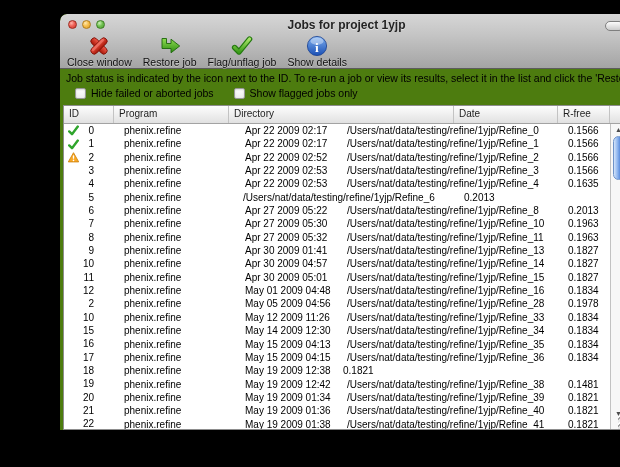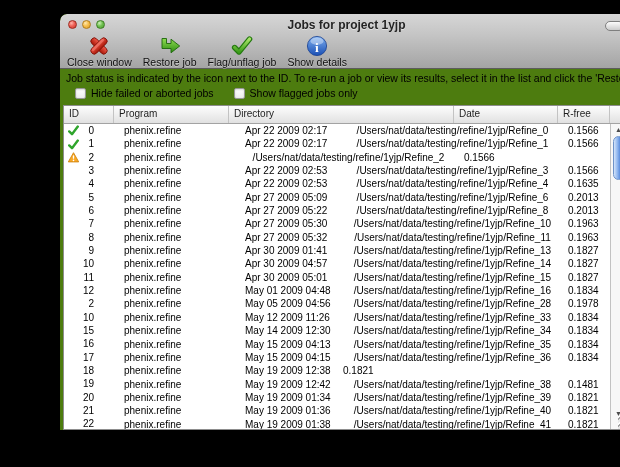--- a/index.html
+++ b/index.html
@@ -45,21 +45,21 @@
   .w-id{width:50px;}.w-program{width:115px;}.w-date{width:104px;}
   .w-directory{width:225px;}.w-rfree{width:52px;}.w-scroll{flex:1;}
   .t-body{flex:1;display:flex;overflow:hidden;}
   .t-rows{width:546px;flex:none;overflow:hidden;}
   .t-row{display:flex;height:13.35px;line-height:13.5px;font-size:10px;color:#000;white-space:nowrap;}
   .c-id{width:50px;flex:none;display:flex;align-items:center;box-sizing:border-box;}
   .icon-slot{width:12px;height:11px;margin-left:3px;flex:none;display:flex;align-items:center;justify-content:center;}
   .id-num{width:15px;text-align:right;flex:none;}
   .c-program{width:115px;flex:none;padding-left:10px;box-sizing:border-box;overflow:hidden;}
   .c-date{width:104px;flex:none;padding-left:16px;box-sizing:border-box;overflow:hidden;}
-  .c-directory{width:225px;flex:none;padding-left:14px;box-sizing:border-box;overflow:hidden;text-align:center;}
+  .c-directory{width:225px;flex:none;padding-left:14px;box-sizing:border-box;overflow:hidden;}
   .c-rfree{width:52px;flex:none;padding-left:10px;box-sizing:border-box;overflow:hidden;}
   
   .scroll-area{flex:1;position:relative;background:#f7f7f7;border-left:1px solid #c2c2c2;}
   .scroll-arrow{position:absolute;left:0;width:15px;text-align:center;font-size:7px;color:#4a4a4a;line-height:8px;}
   .scroll-up{top:2px;}
   .scroll-down{bottom:11px;}
   .scroll-thumb{position:absolute;left:2px;top:12px;width:11px;height:44px;border-radius:6px;box-sizing:border-box;
                 border:1px solid #6d92c9;
                 background:linear-gradient(90deg,#d4e4fa 0%,#8db4ee 40%,#4a7fd6 75%,#7aa5e8 100%);}
   .resize-grip{position:absolute;right:0;bottom:0;width:13px;height:13px;
@@ -198,20 +198,21 @@
       <span class="icon-slot">
                 <svg width="11" height="11" viewBox="0 0 11 11">
     <path d="M5.5,0.7 L10.7,9.9 L0.3,9.9 Z" fill="#f9a825" stroke="#cf8410" stroke-width="0.9" stroke-linejoin="round"></path>
     <rect x="4.85" y="3.3" width="1.3" height="3.5" rx="0.6" fill="#ffffff"></rect>
     <circle cx="5.5" cy="8.4" r="0.8" fill="#ffffff"></circle>
   </svg>
               </span>
       <span class="id-num">2</span>
     </div>
     <div class="c-program">phenix.refine</div>
+    <div class="c-date">Apr 22 2009 02:52</div>
     <div class="c-directory">/Users/nat/data/testing/refine/1yjp/Refine_2</div>
     <div class="c-rfree">0.1566</div>
   </div>
           <div class="t-row">
     <div class="c-id">
       <span class="icon-slot"></span>
       <span class="id-num">3</span>
     </div>
     <div class="c-program">phenix.refine</div>
     <div class="c-date">Apr 22 2009 02:53</div>
@@ -227,21 +228,20 @@
     <div class="c-date">Apr 22 2009 02:53</div>
     <div class="c-directory">/Users/nat/data/testing/refine/1yjp/Refine_4</div>
     <div class="c-rfree">0.1635</div>
   </div>
           <div class="t-row">
     <div class="c-id">
       <span class="icon-slot"></span>
       <span class="id-num">5</span>
     </div>
     <div class="c-program">phenix.refine</div>
-    <div class="c-date">Apr 27 2009 05:09</div>
     <div class="c-directory">/Users/nat/data/testing/refine/1yjp/Refine_6</div>
     <div class="c-rfree">0.2013</div>
   </div>
           <div class="t-row">
     <div class="c-id">
       <span class="icon-slot"></span>
       <span class="id-num">6</span>
     </div>
     <div class="c-program">phenix.refine</div>
     <div class="c-date">Apr 27 2009 05:22</div>

